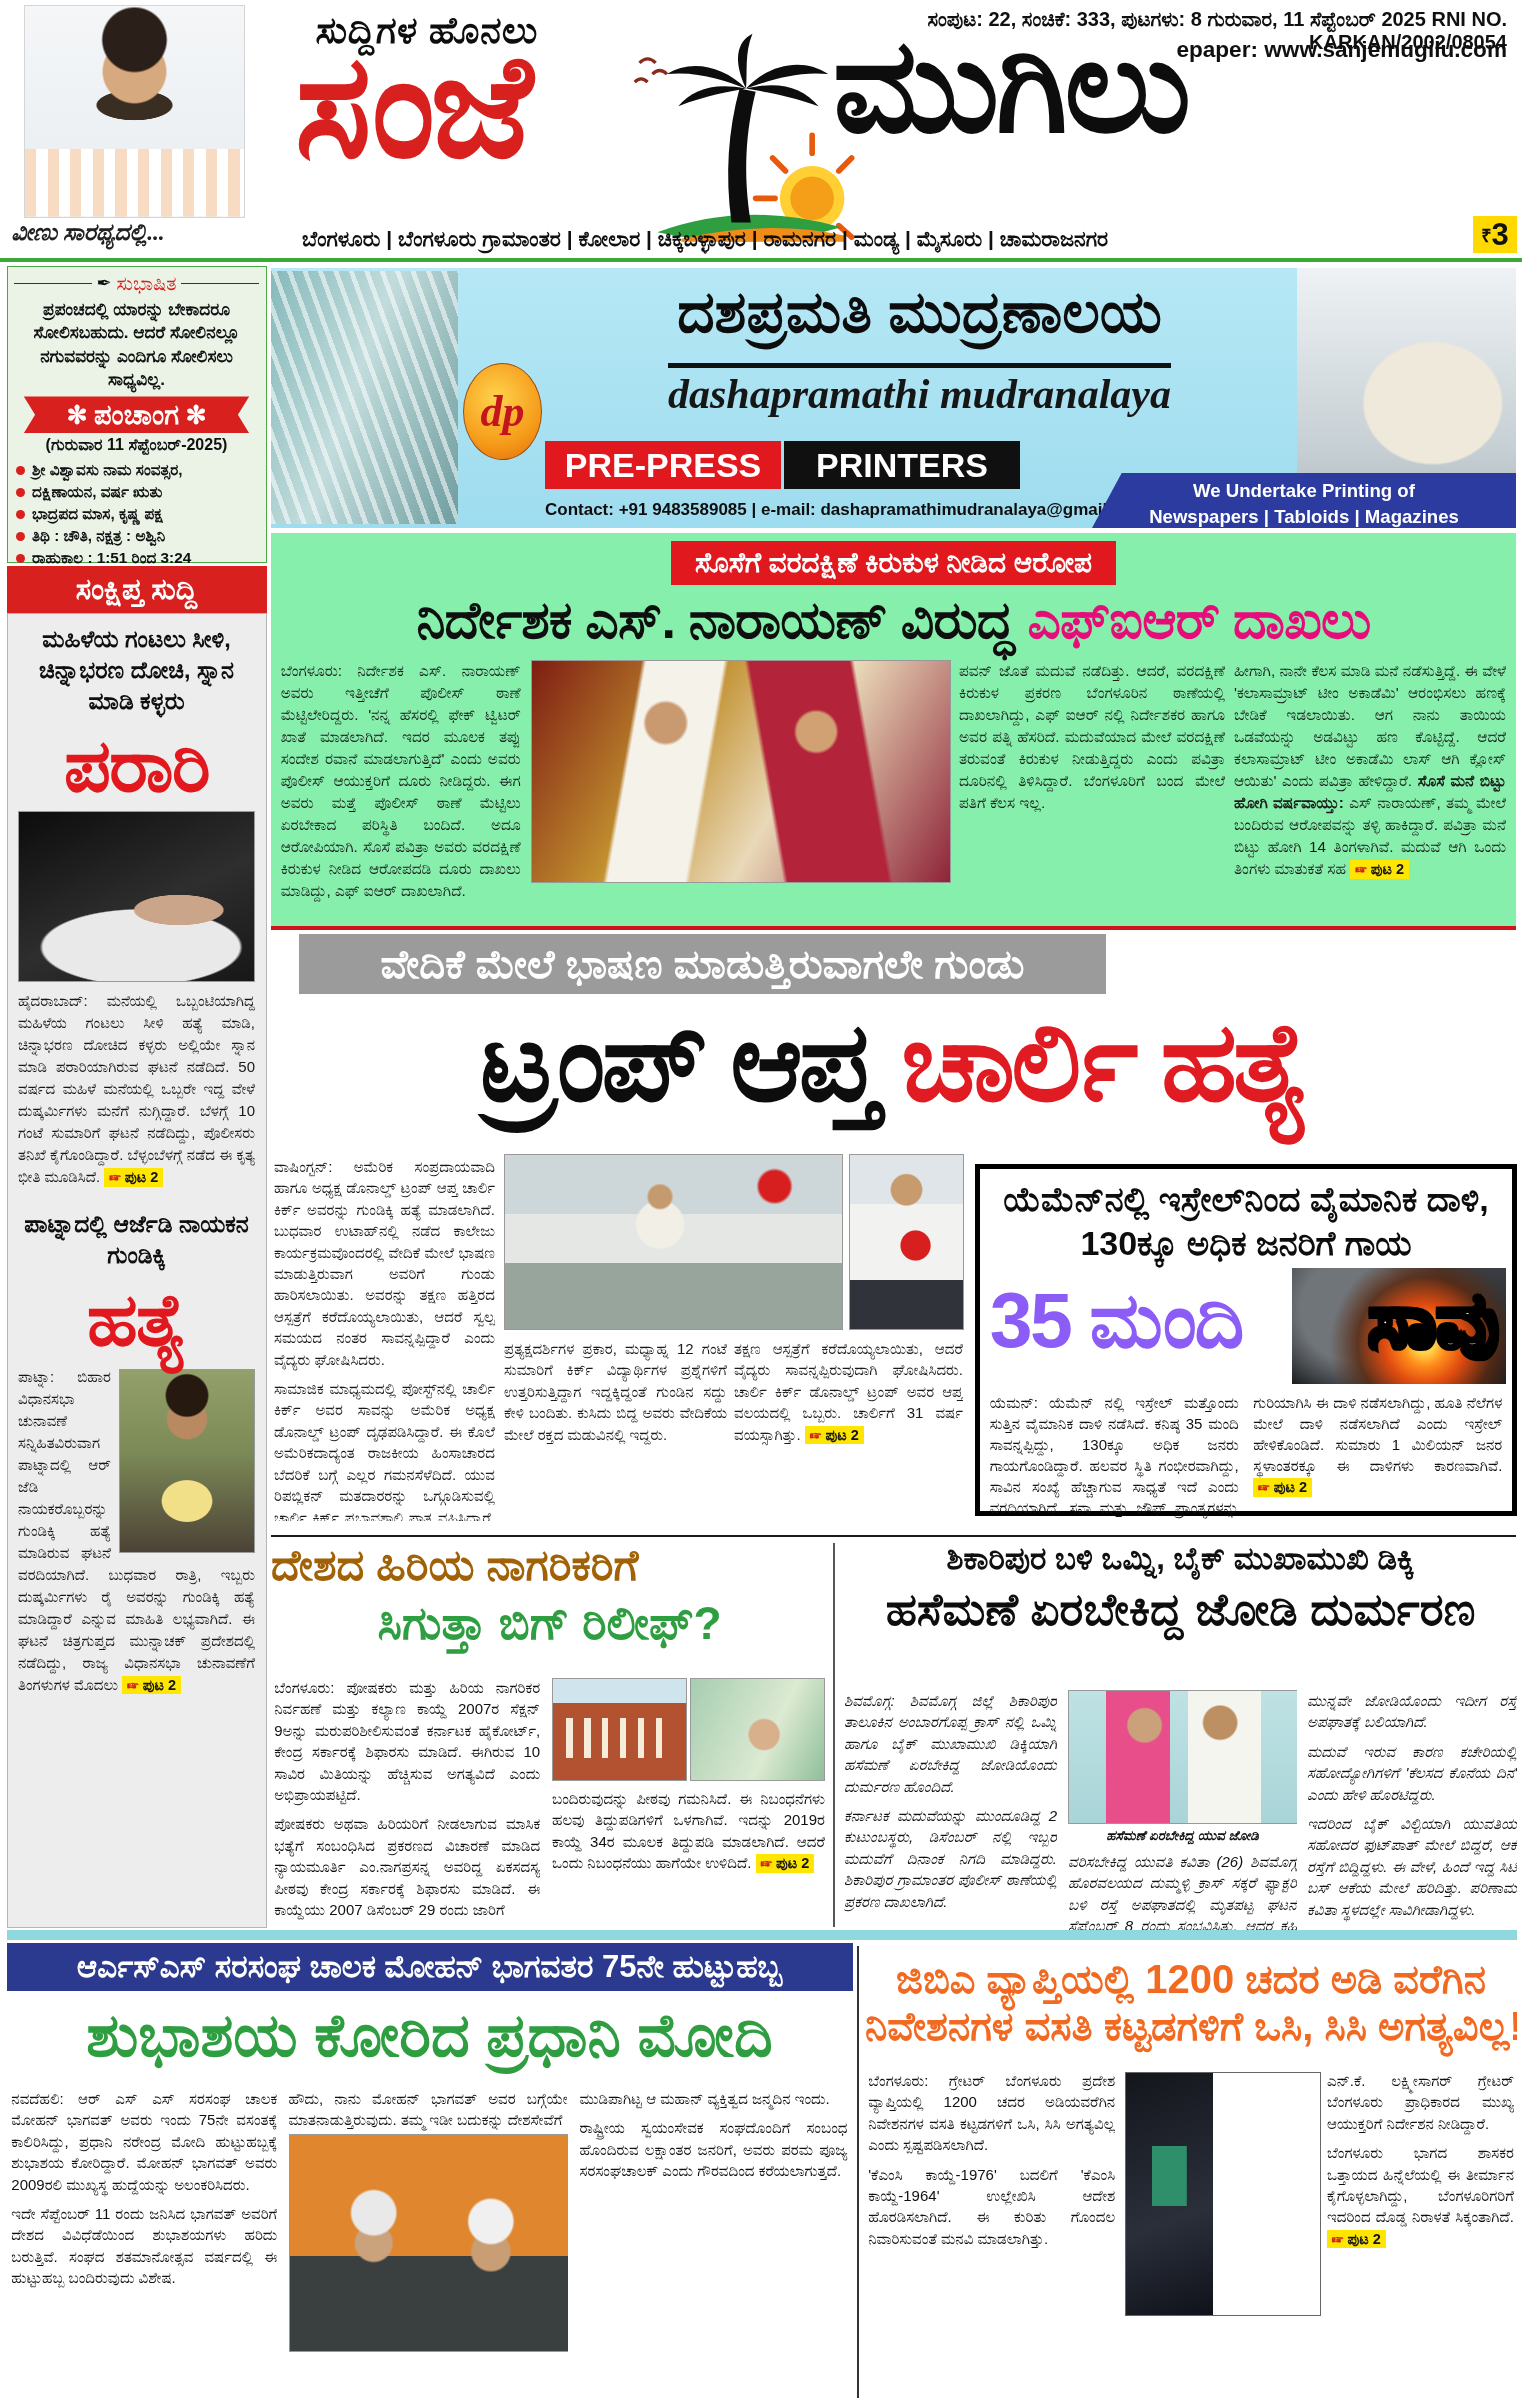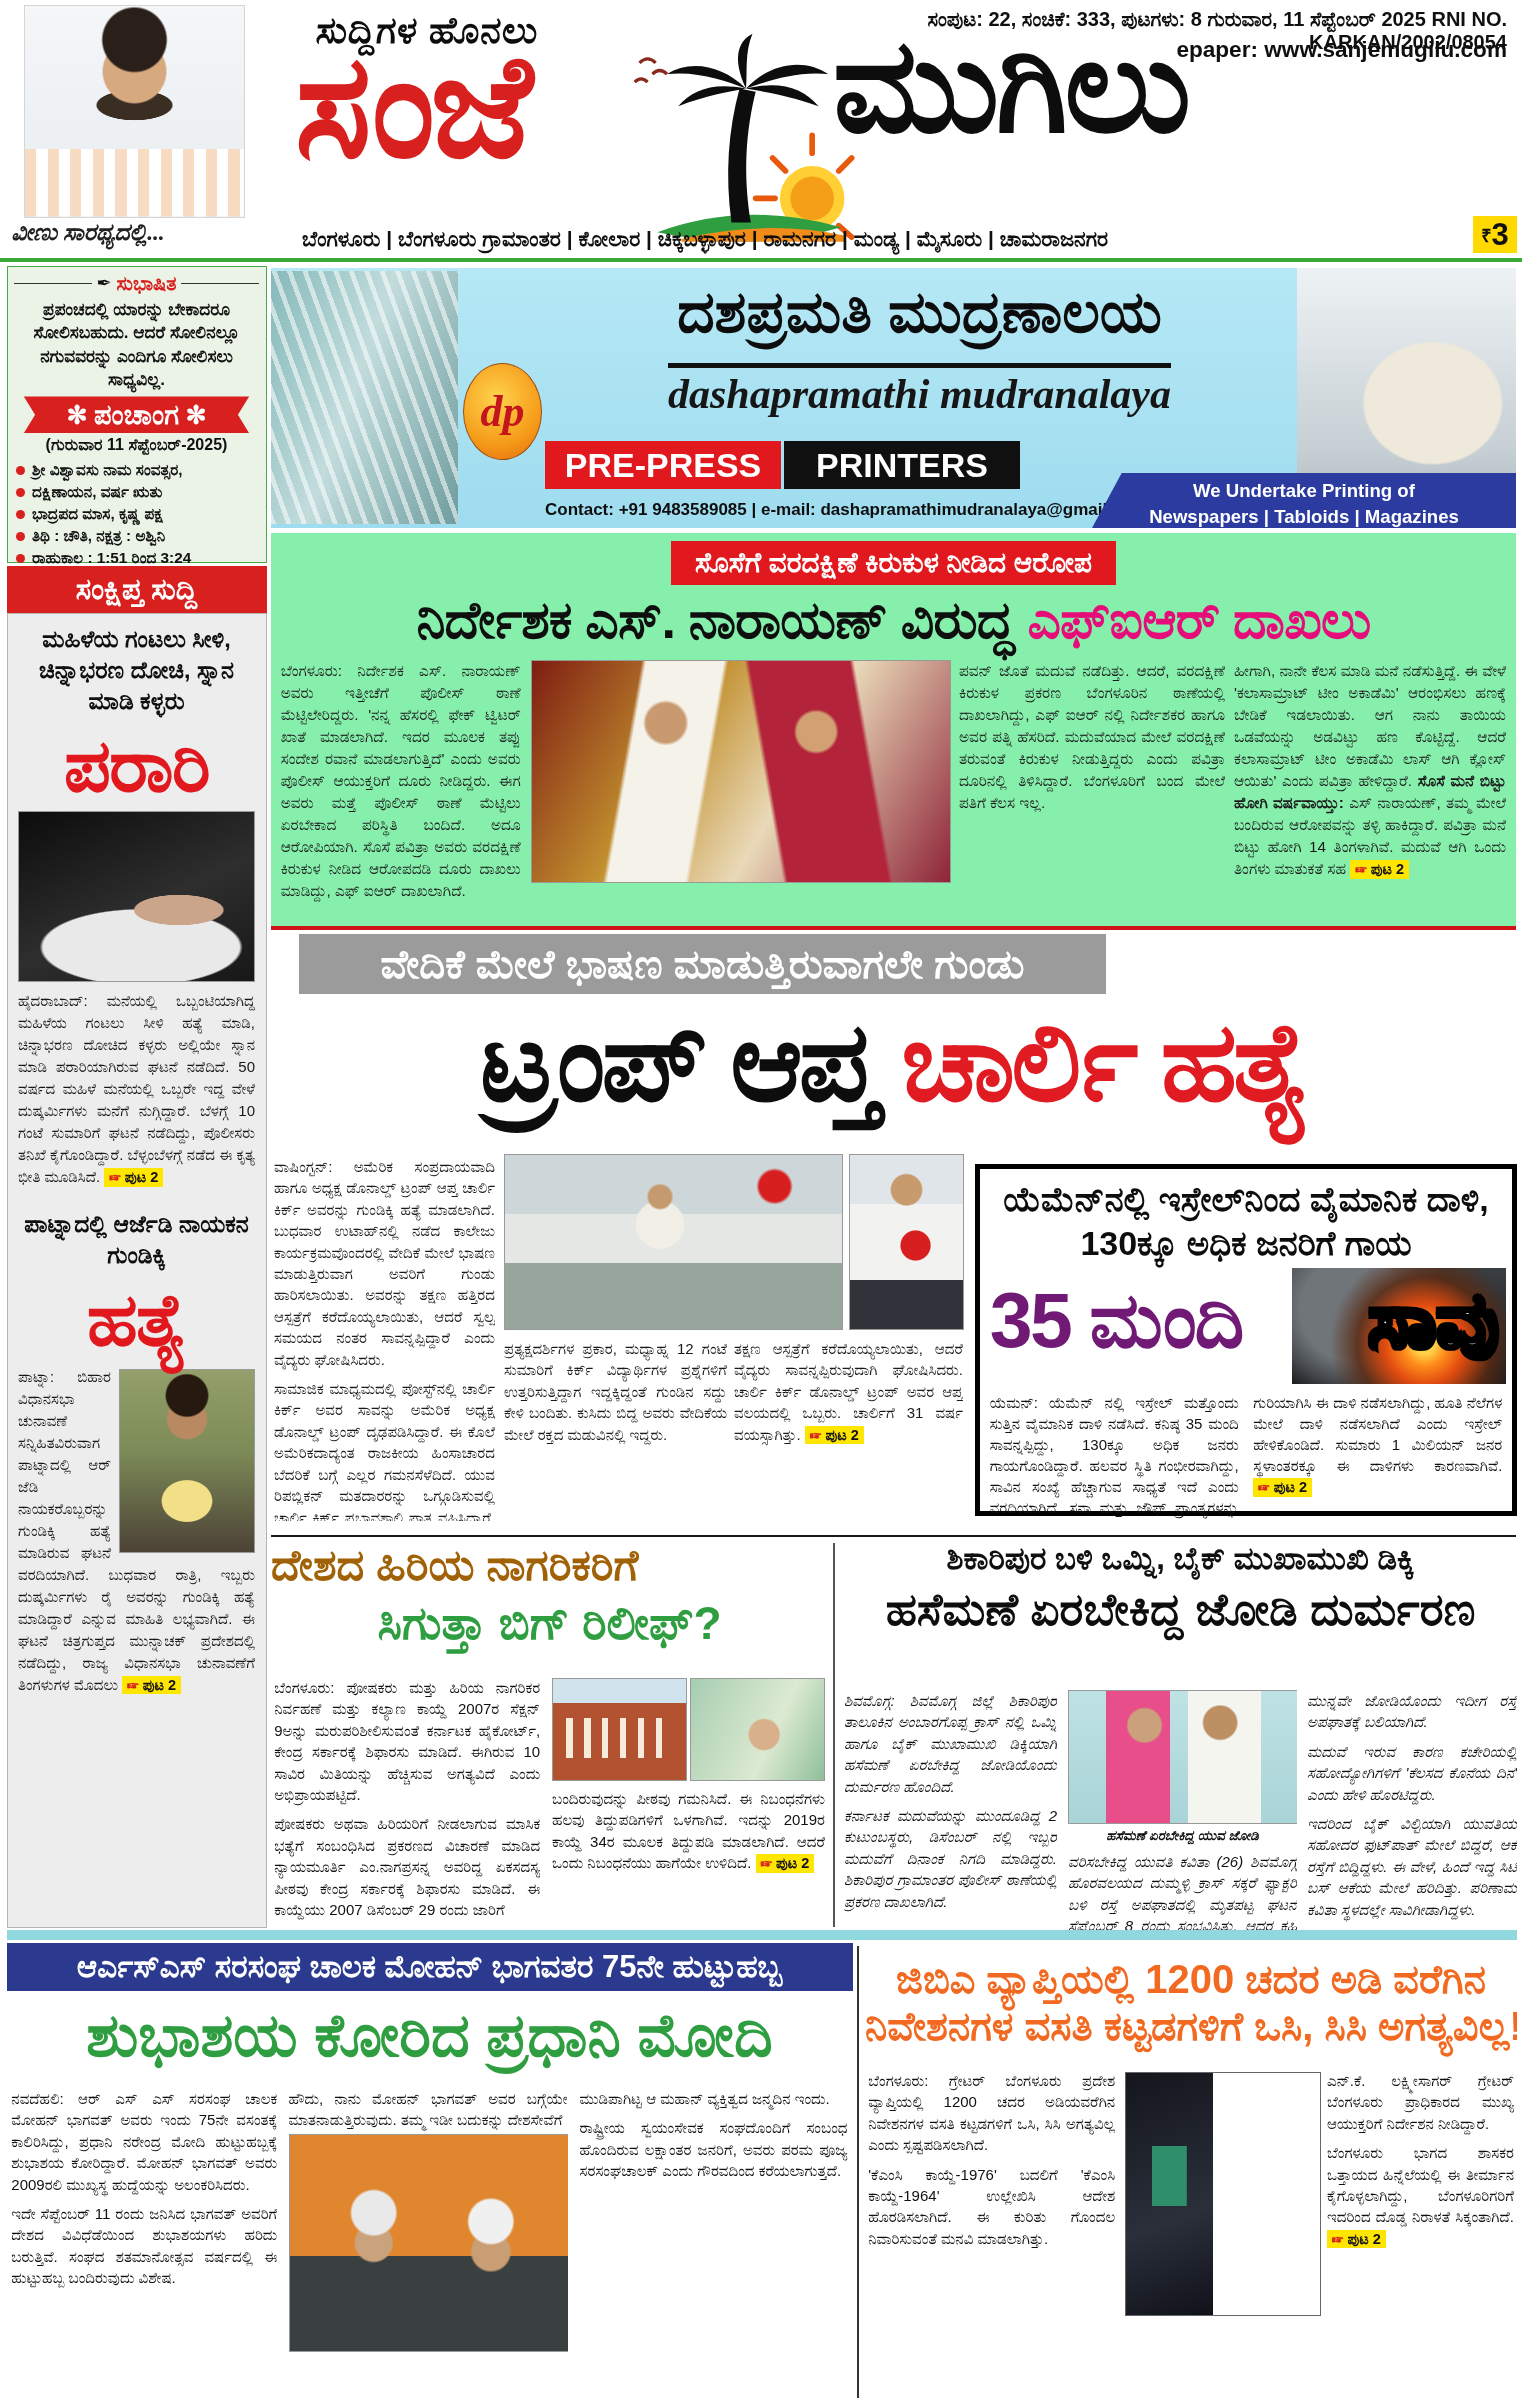--- a/index.html
+++ b/index.html
@@ -33,21 +33,21 @@
   #price{left:1473px;top:216px;width:44px;height:37px;background:#ffd900;display:flex;align-items:center;justify-content:center;}
   #price .sym{font-size:18px;font-weight:800;}
   #price .val{font-size:31px;font-weight:800;line-height:1;}
   #green-rule{left:0;top:258px;width:1523px;height:4px;background:#3aa935;}
 
   
   #subhashita{left:6.5px;top:266px;width:260px;height:297px;background:#eaf3e6;border:1.6px solid #49a942;
     box-sizing:border-box;padding:4.8px 6.5px;}
   .sub-head{display:flex;align-items:center;gap:4.8px;}
   .sub-head .ln{flex:1;border-top:1.6px solid #333;}
-  .sub-head .t{color:#d8201f;font-size:19.4px;font-weight:700;white-space:nowrap;}
+  .sub-head .t{color:#d8201f;font-size:19.4px;font-weight:400;white-space:nowrap;}
   .sub-head .pen{color:#111;font-size:18px;}
   .sub-quote{font-size:17px;line-height:23.4px;font-weight:800;text-align:center;color:#111;margin:3.2px 1.6px;}
   .panch-ribbon{margin:4.8px auto 3.2px auto;width:92%;background:#d8201f;color:#fff;text-align:center;
     font-size:27.4px;font-weight:800;padding:2.4px 0;
     clip-path:polygon(0 0,100% 0,95% 50%,100% 100%,0 100%,5% 50%);}
   .panch-date{text-align:center;font-weight:800;font-size:16px;margin:3.2px 0 4.8px 0;}
   .panch-list{list-style:none;margin:0;padding:0;}
   .panch-list li{position:relative;padding-left:18px;font-size:15.3px;line-height:22px;font-weight:bold;color:#111;}
   .panch-list li::before{content:"";position:absolute;left:1.6px;top:7.3px;width:9px;height:9px;border-radius:50%;background:#d8201f;}
 
@@ -146,21 +146,21 @@
 
   
   #yemen{left:975px;top:1164px;width:542px;height:352px;border:5.6px solid #000;background:#fff;box-sizing:border-box;}
   .y-head{font-size:34px;line-height:44px;font-weight:800;text-align:center;margin:8px 8px 1.6px 8px;color:#0d0d0d;}
   .y-big{position:relative;height:119px;margin:0 6.5px;}
   .y-fire{position:absolute;right:0;top:1.6px;width:214px;height:116px;
     background:
       radial-gradient(circle at 62% 66%, #ffd24a 0 6%, #ff8c1a 14%, #e04b10 26%, rgba(90,42,18,.85) 44%, rgba(0,0,0,0) 62%),
       radial-gradient(circle at 28% 36%, #70757a 0 30%, rgba(0,0,0,0) 56%),
       linear-gradient(#3a3e42,#181a1c);}
-  .y-n{position:absolute;left:3.2px;top:9.7px;font-size:77px;font-weight:800;letter-spacing:-2.4px;color:#701a75;}
+  .y-n{position:absolute;left:3.2px;top:9.7px;font-size:77px;font-weight:800;letter-spacing:-2.4px;color:#8b5cf6;}
   .y-s{position:absolute;right:6.5px;top:9.7px;font-size:77px;font-weight:800;color:#fff;
     -webkit-text-stroke:4px #000;text-shadow:2.4px 2.4px 0 #000,-2.4px -2.4px 0 #000,2.4px -2.4px 0 #000,-2.4px 2.4px 0 #000;}
   .y-body{margin:6.5px 9.7px;column-count:2;column-gap:14.5px;font-size:15px;line-height:21px;text-align:justify;height:152px;overflow:hidden;}
 
   
   #mid-rule{left:271px;top:1535px;width:1245px;height:1.6px;background:#1a1a1a;}
   #mid-div{left:833px;top:1543px;width:1.6px;height:384px;background:#555;}
   #relief{left:271px;top:1541px;width:557px;height:387px;}
   .r-h1{font-size:43px;font-weight:800;color:#a16207;white-space:nowrap;}
   .r-h2{text-align:center;font-size:46px;font-weight:800;color:#2f9e41;margin-top:4.8px;white-space:nowrap;}

